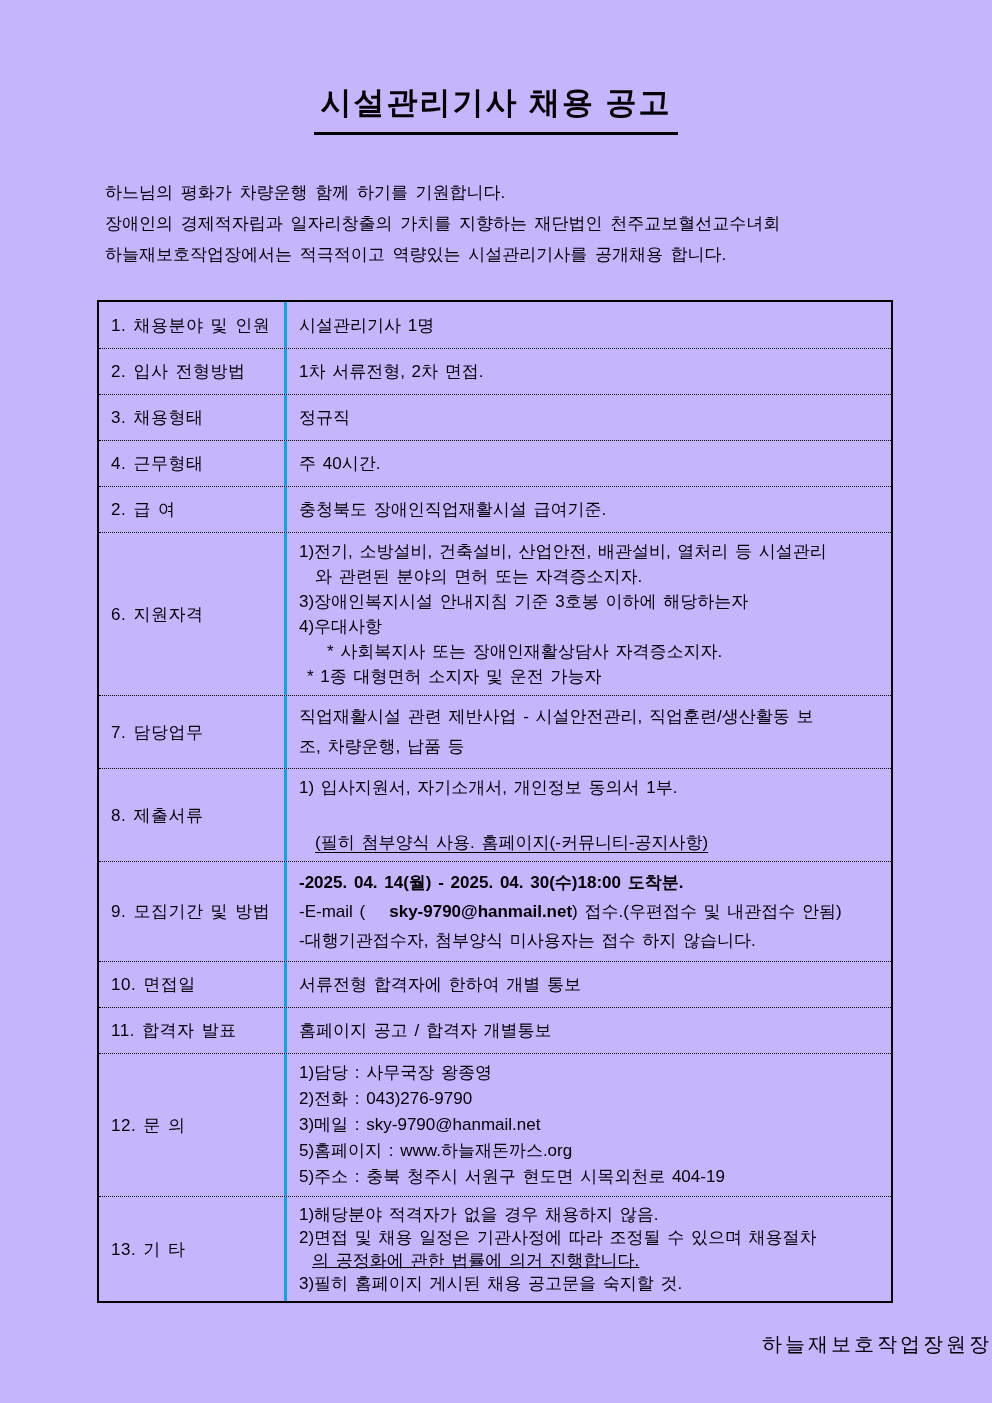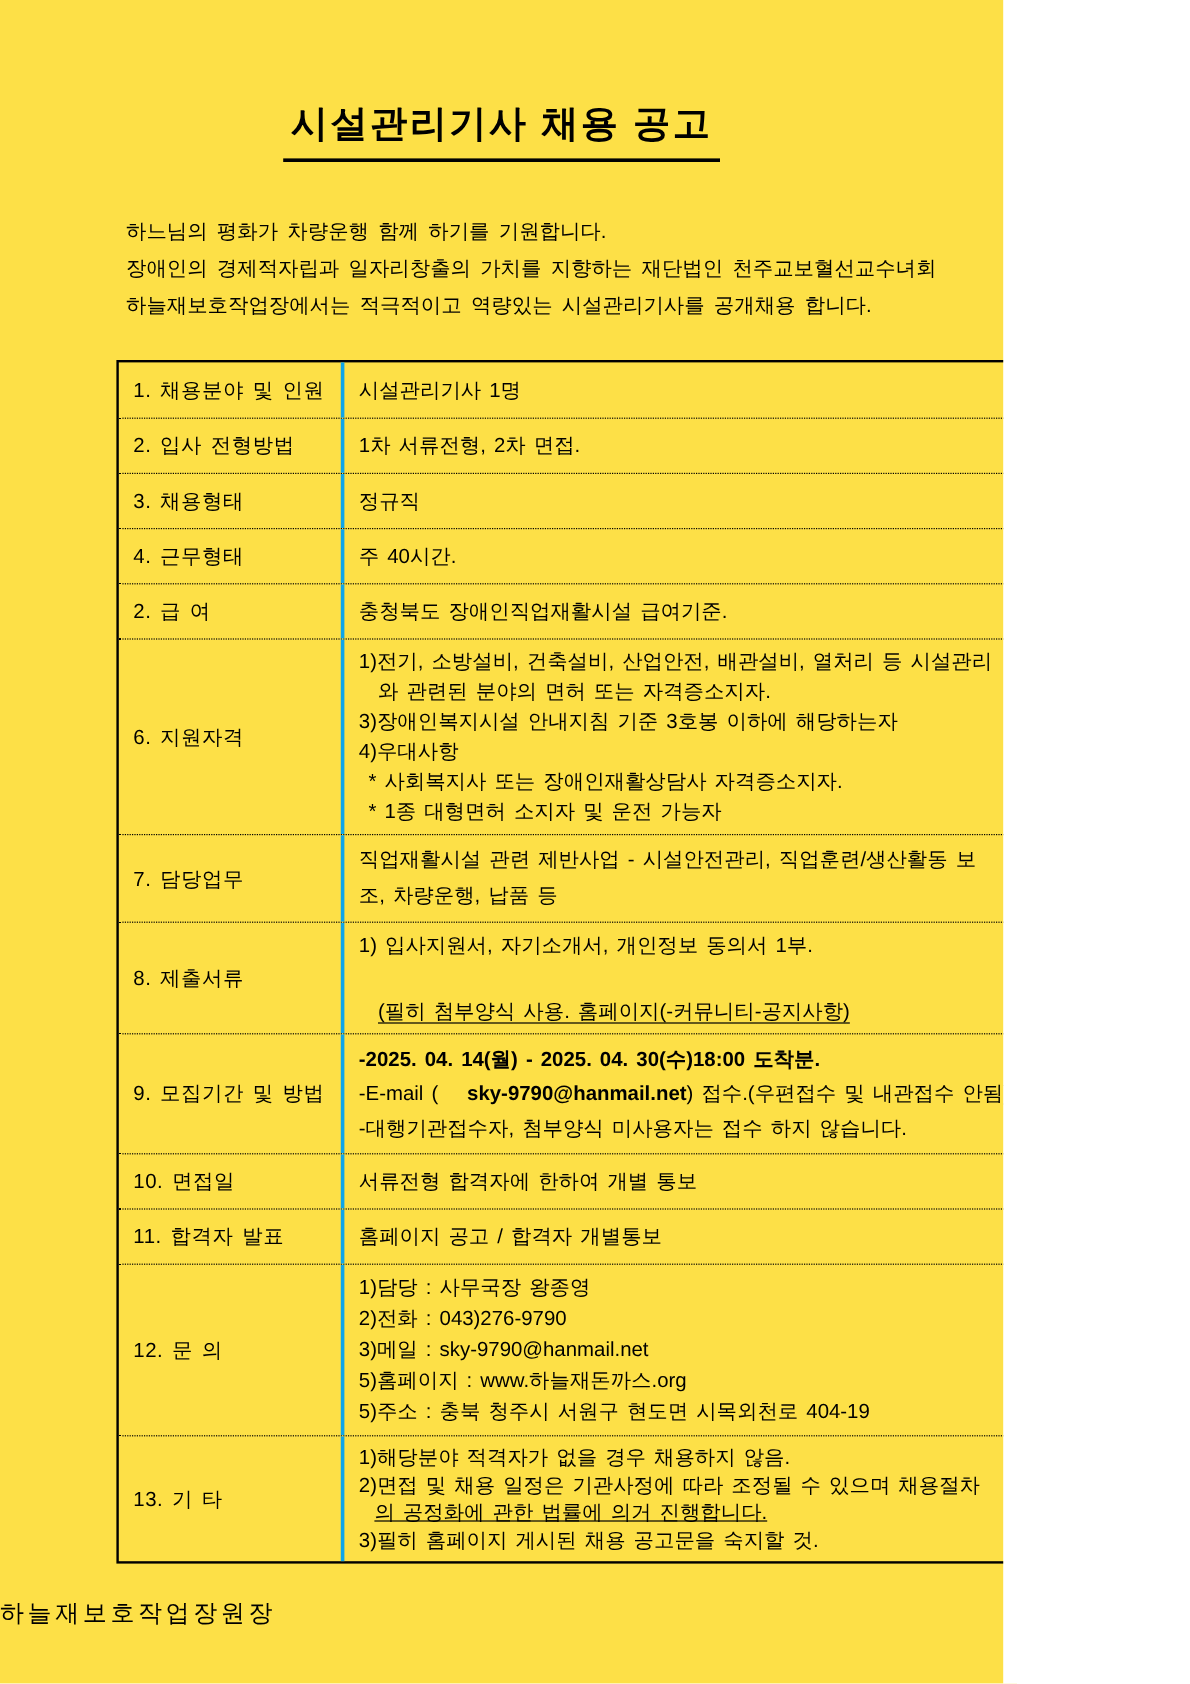--- a/index.html
+++ b/index.html
@@ -4,23 +4,23 @@
 <style>
   html, body {
     margin: 0;
     padding: 0;
     background: #ffffff;
     color: #000000;
     font-family: "Liberation Sans", "DejaVu Sans", sans-serif;
   }
   .page {
     position: relative;
-    width: 836px;
+    width: 992px;
     height: 1403px;
-    background: #fde047;
+    background: #c4b5fd;
     overflow: hidden;
   }
   
   .title-wrap {
     padding-top: 82px;
     text-align: center;
   }
   .title-text {
     display: inline-block;
     font-size: 31px;
@@ -86,21 +86,21 @@
   
   .row-5 .tline { line-height: 25px; }          
   .row-6 .tline { line-height: 30px; }          
   .row-7 .tline + .tline { margin-top: 10px; }  
   .row-8 .tline { line-height: 29px; }          
   .row-11 .tline { line-height: 26px; }         
   .row-12 .tline { line-height: 23px; }         
   
   .footer-sign {
     margin-top: 28px;
-    text-align: left;
+    text-align: right;
     font-size: 20px;
     letter-spacing: 3px;
   }
 </style>
 </head>
 <body>
 
 <div class="page">
 
   <div class="title-wrap">
@@ -149,21 +149,21 @@
         </div>
   </div>
 
   <div class="trow row-5">
     <div class="tlabel">6. 지원자격</div>
     <div class="tvalue">
           <div class="tline">1)전기, 소방설비, 건축설비, 산업안전, 배관설비, 열처리 등 시설관리</div>
           <div class="tline" style="padding-left: 16px;">와 관련된 분야의 면허 또는 자격증소지자.</div>
           <div class="tline">3)장애인복지시설 안내지침 기준 3호봉 이하에 해당하는자</div>
           <div class="tline">4)우대사항</div>
-          <div class="tline" style="padding-left: 8px;">* 사회복지사 또는 장애인재활상담사 자격증소지자.</div>
+          <div class="tline" style="padding-left: 8px; margin-left: 20px;">* 사회복지사 또는 장애인재활상담사 자격증소지자.</div>
           <div class="tline" style="padding-left: 8px;">* 1종 대형면허 소지자 및 운전 가능자</div>
         </div>
   </div>
 
   <div class="trow row-6">
     <div class="tlabel">7. 담당업무</div>
     <div class="tvalue">
           <div class="tline">직업재활시설 관련 제반사업 - 시설안전관리, 직업훈련/생산활동 보</div>
           <div class="tline">조, 차량운행, 납품 등</div>
         </div>

